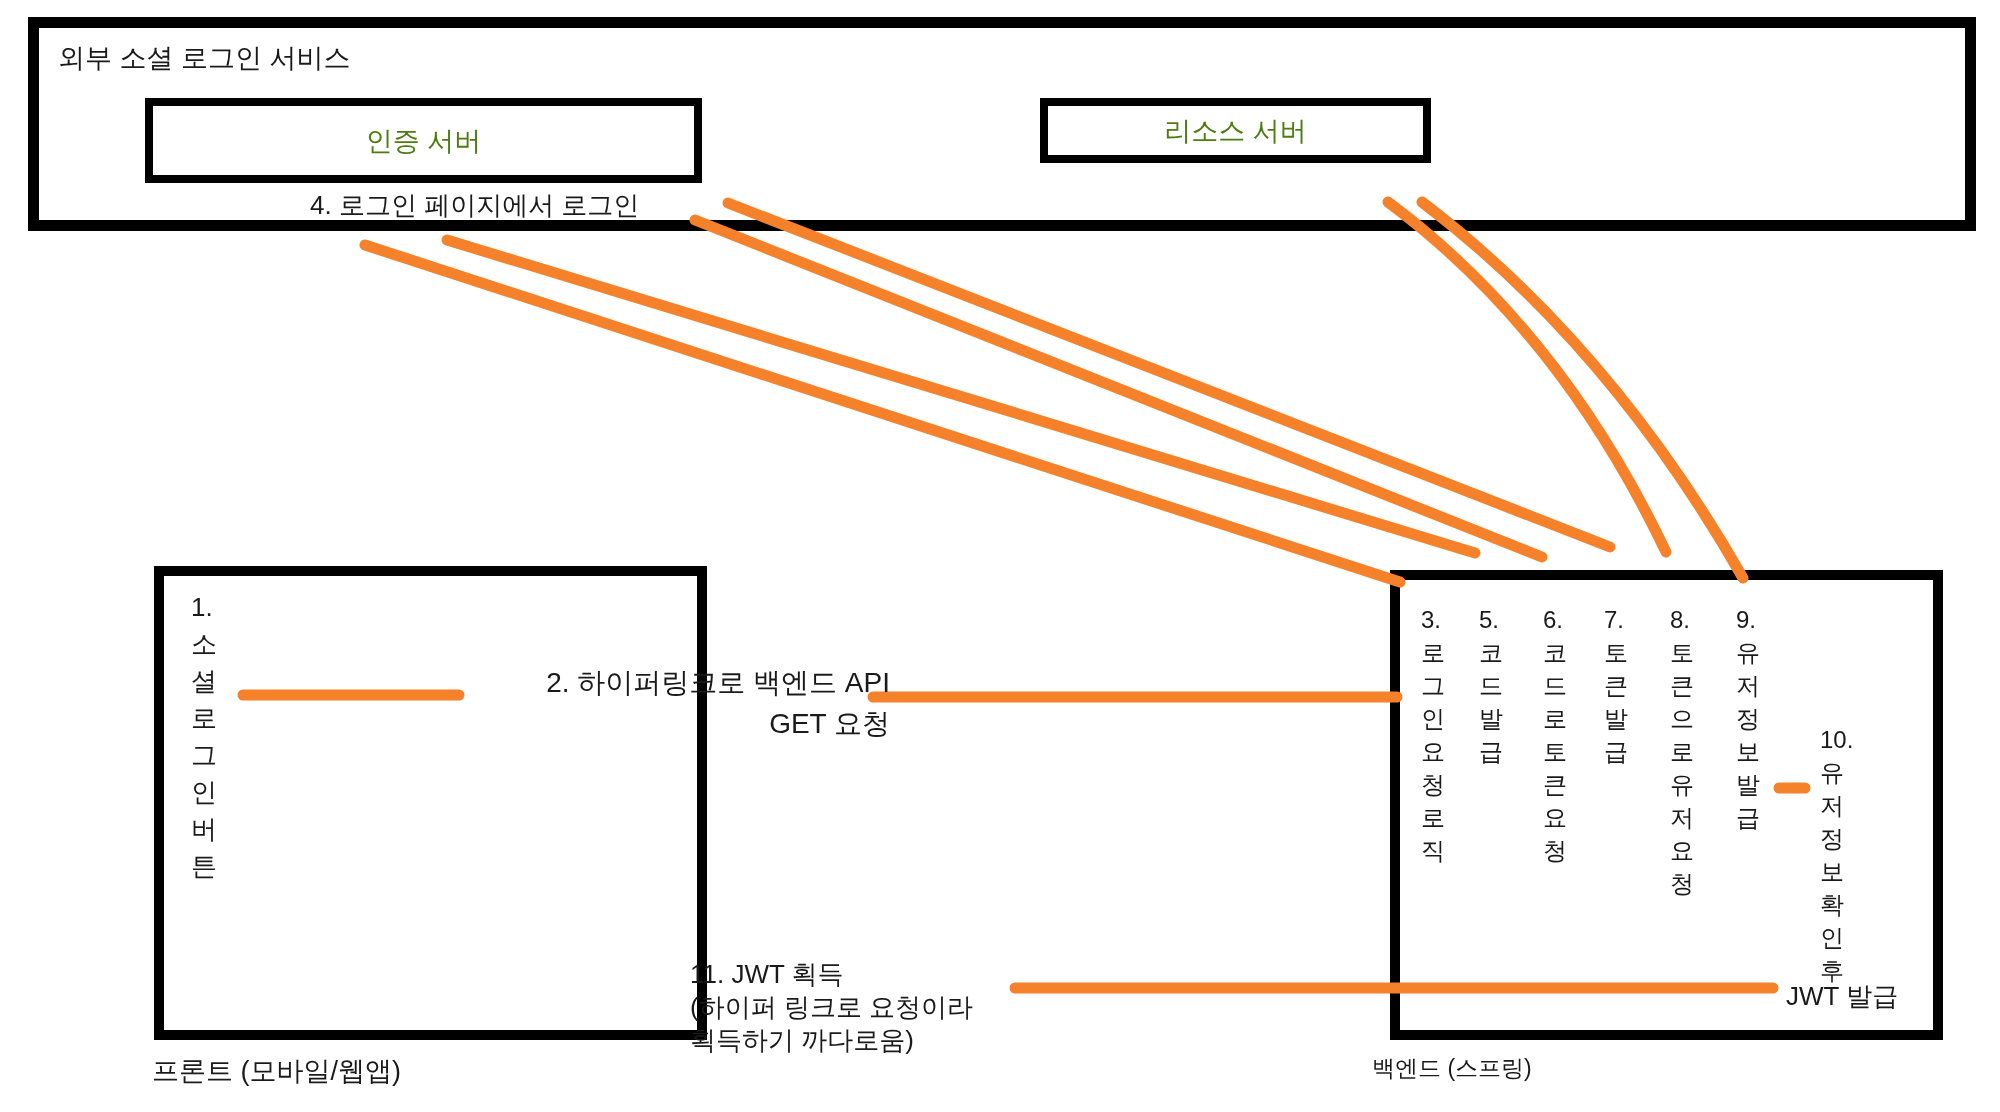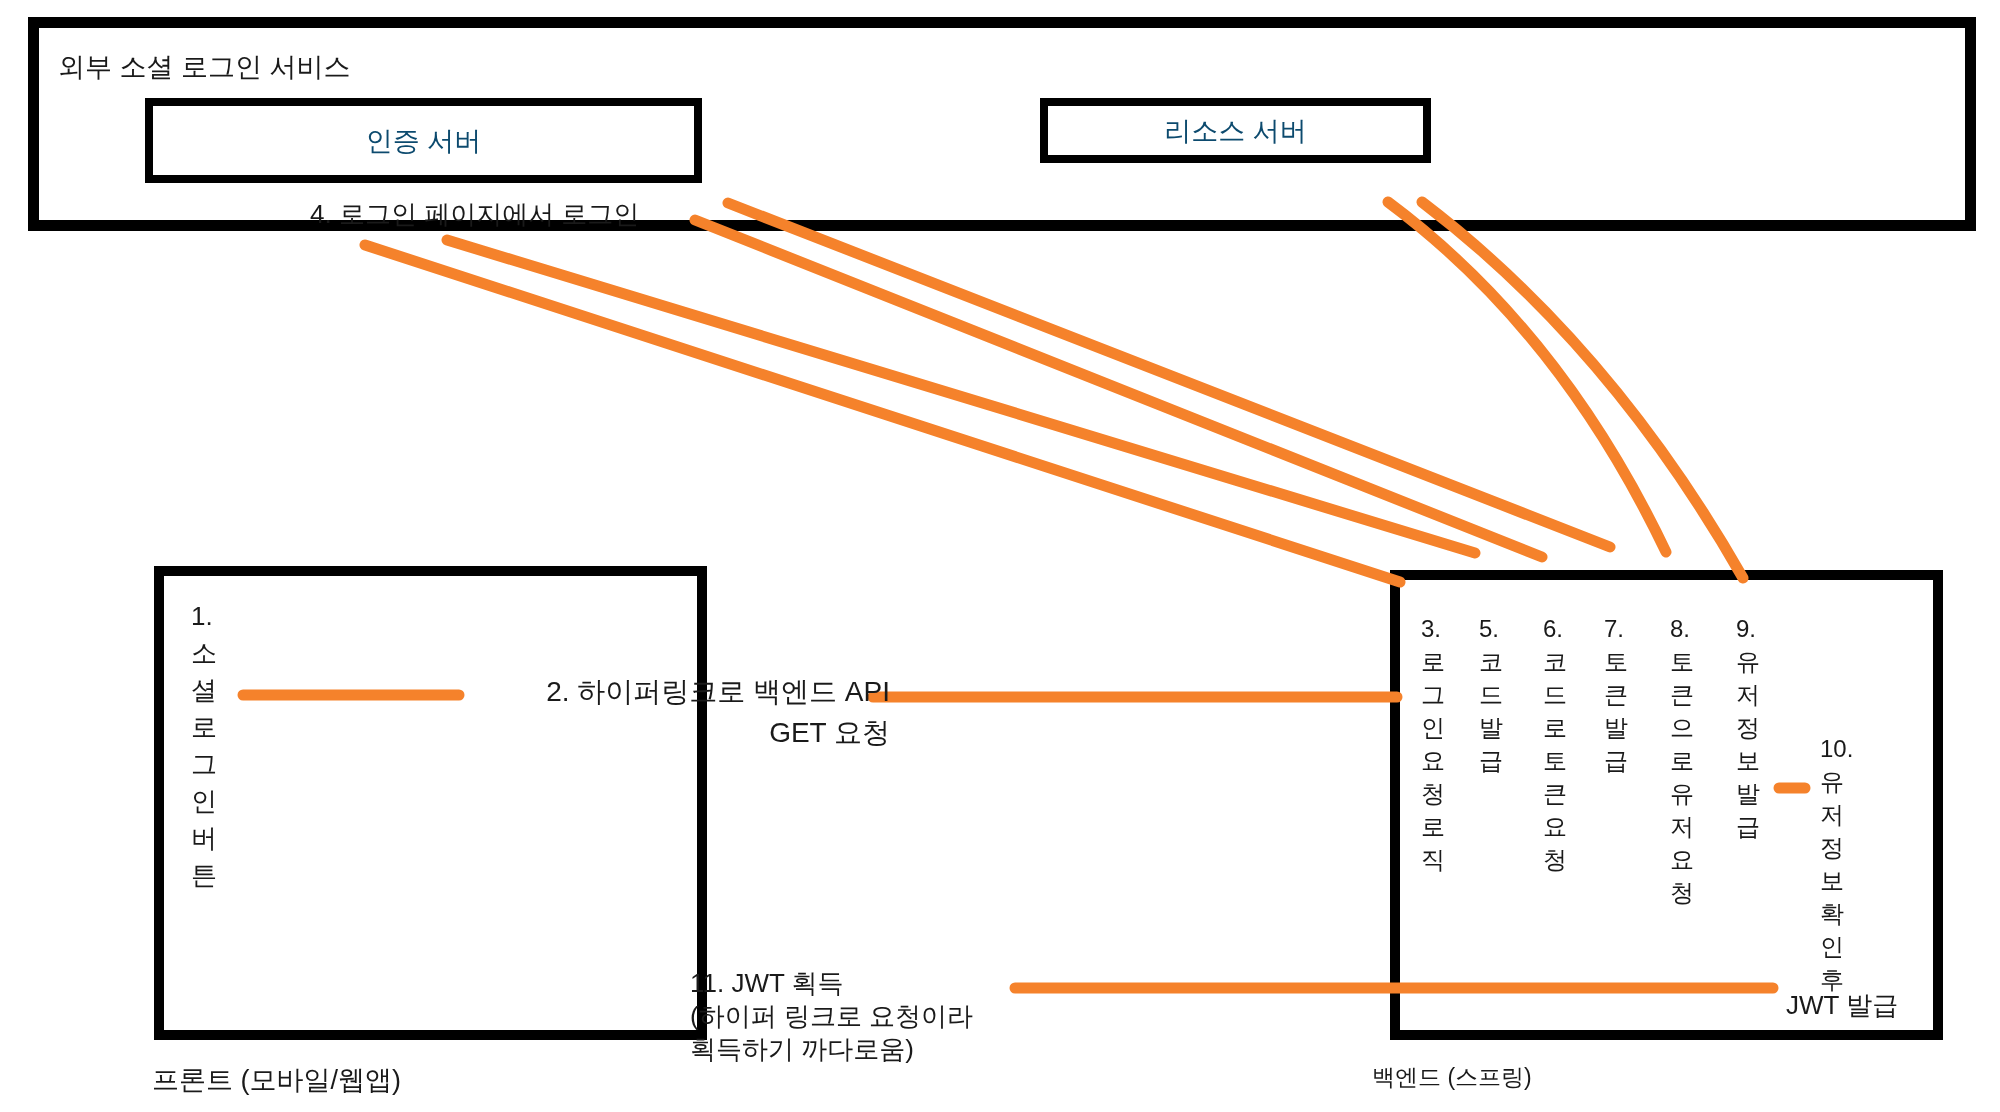--- a/index.html
+++ b/index.html
@@ -10,23 +10,23 @@
   *{box-sizing:border-box;}
   .abs{position:absolute;}
   .box{border-style:solid;border-color:#000;background:transparent;}
   .outer-box{left:28px;top:17px;width:1948px;height:214px;border-width:11px;}
   .auth-box{left:145px;top:98px;width:557px;height:85px;border-width:8px;
             display:flex;align-items:center;justify-content:center;}
   .resource-box{left:1040px;top:98px;width:391px;height:65px;border-width:8px;
             display:flex;align-items:center;justify-content:center;}
   .front-box{left:154px;top:566px;width:553px;height:474px;border-width:10px;}
   .backend-box{left:1390px;top:570px;width:553px;height:470px;border-width:10px;}
-  .t{white-space:pre-line;margin-top:9px;}
+  .t{white-space:pre-line;}
   .external-label{left:58px;top:40px;font-size:27px;}
-  .server-label{font-size:27px;color:#0c4a6e;}
+  .server-label{font-size:27px;color:#4d7c0f;}
   .step4{left:310px;top:188px;font-size:26px;}
   .vtext-front{left:191px;top:589px;font-size:26px;line-height:37px;}
   .front-label{left:152px;top:1053px;font-size:27px;}
   .step2{left:440px;top:662px;width:450px;text-align:right;font-size:28px;line-height:41px;}
   .bcol{top:603px;font-size:24px;line-height:33px;}
   .bcol-3{left:1421px;} .bcol-5{left:1479px;} .bcol-6{left:1543px;}
   .bcol-7{left:1604px;} .bcol-8{left:1670px;} .bcol-9{left:1736px;}
   .bcol-10{left:1820px;top:723px;font-size:24px;line-height:33px;}
   .jwt-issue{left:1786px;top:979px;font-size:26px;text-align:center;}
   .backend-label{left:1372px;top:1053px;font-size:23px;}

